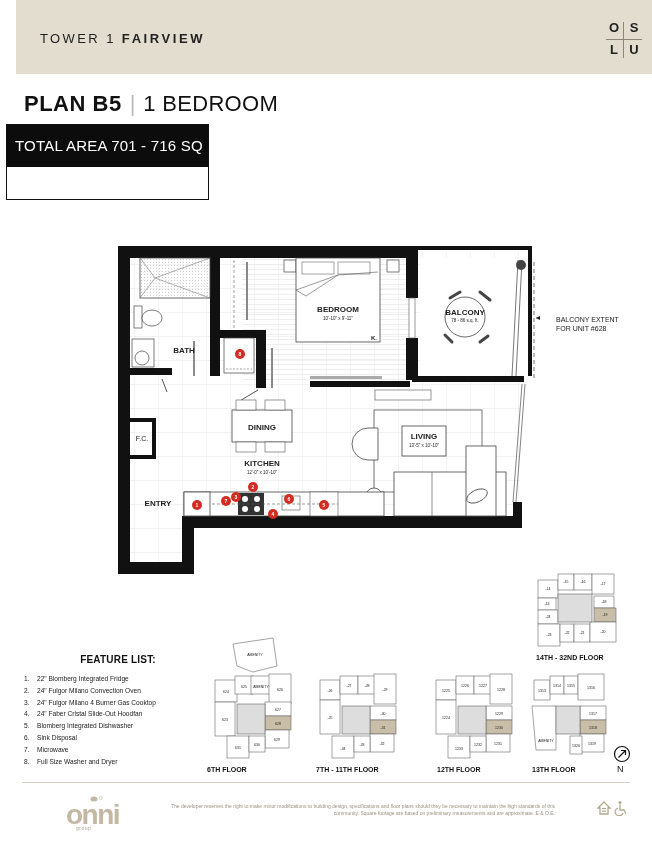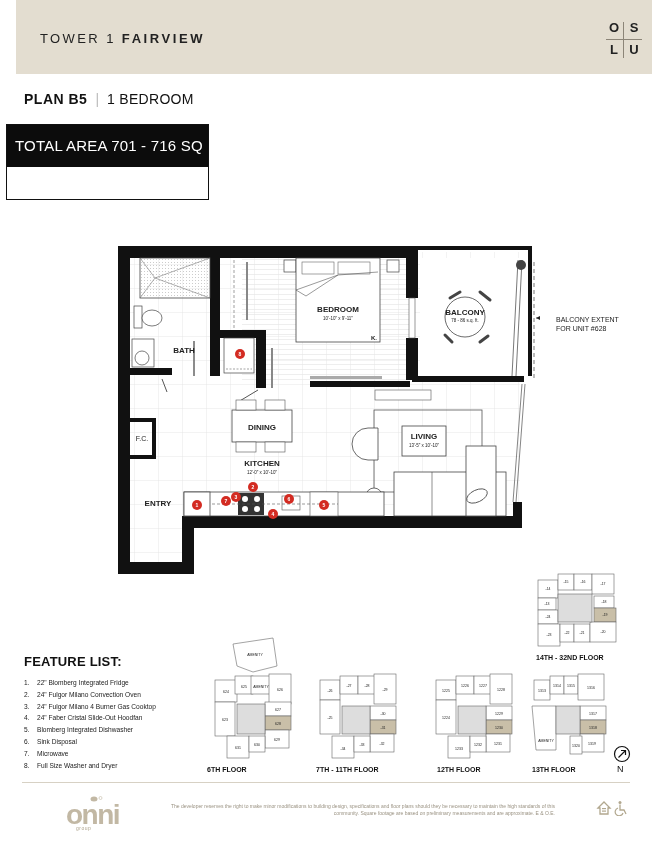--- a/index.html
+++ b/index.html
@@ -4,35 +4,35 @@
 <style>
   html, body { margin:0; padding:0; }
   body { width:652px; height:844px; background:#ffffff; position:relative; overflow:hidden; font-family:"Liberation Sans", sans-serif; color:#111; }
   .header { position:absolute; left:16px; top:0; width:652px; height:74px; background:#e3ddd0; }
   .tower { position:absolute; left:24px; top:31px; font-size:13px; letter-spacing:2.4px; color:#222; }
   .tower b { font-weight:700; letter-spacing:2.6px; }
   .oslu { position:absolute; left:588px; top:20px; width:40px; height:40px; }
   .oslu span { position:absolute; width:20px; text-align:center; font-size:13px; font-weight:700; color:#222; }
   .oslu .vline { position:absolute; left:19px; top:2px; width:1px; height:36px; background:#8c8578; }
   .oslu .hline { position:absolute; left:2px; top:19px; width:36px; height:1px; background:#8c8578; }
-  .plan-title { position:absolute; left:24px; top:91px; font-size:14px; color:#111; white-space:nowrap; }
+  .plan-title { position:absolute; left:24px; top:91px; font-size:22px; color:#111; white-space:nowrap; }
   .plan-title .pname { font-weight:700; letter-spacing:0.5px; }
   .plan-title .sep { color:#bbb; margin:0 8px; font-weight:300; }
   .plan-title .ptype { letter-spacing:0.3px; }
   .area-box { position:absolute; left:6px; top:124px; width:201px; height:74px; border:1.5px solid #111; }
   .area-total { height:42px; background:#0c0c0c; color:#fff; font-size:15px; line-height:42px; padding-left:8px; letter-spacing:0.2px; }
   .area-row { display:flex; height:32px; }
   .area-cell { flex:1; padding:3px 0 0 7px; }
   .area-cell + .area-cell { border-left:1.5px solid #111; }
   .area-val { font-size:11px; font-weight:700; }
   .area-lbl { font-size:7px; color:#333; margin-top:1px; letter-spacing:0.2px; }
   .plan { position:absolute; left:110px; top:240px; width:430px; height:340px; }
   .note { position:absolute; left:556px; top:315px; font-size:7px; line-height:9px; color:#222; }
   .features { position:absolute; left:24px; top:654px; }
-  .features h4 { margin:0 0 10px 0; font-size:13px; font-weight:700; letter-spacing:0.2px; }
+  .features h4 { margin:0 0 10px 0; font-size:10px; font-weight:700; letter-spacing:0.2px;text-align:right; }
   .features ol { margin:0; padding:0; list-style:none; }
   .features li { font-size:6.6px; color:#222; height:11.8px; display:flex; }
   .features li .n { width:13px; }
   .keyplan { position:absolute; }
   .keyplan .lbl { position:absolute; font-size:7px; font-weight:700; white-space:nowrap; color:#111; }
   .north { position:absolute; left:613px; top:745px; width:18px; height:30px; }
   .north .n-lbl { position:absolute; left:4px; top:19px; font-size:9px; color:#111; }
   .footer-line { position:absolute; left:22px; top:782px; width:608px; height:1px; background:#d7d1c4; }
   .onni { position:absolute; left:18px; top:795px; width:90px; height:38px; }
   .onni-word { position:absolute; left:0; top:4px; font-size:28px; font-weight:700; color:#c2b8a4; letter-spacing:-1.5px;margin-left:48px; }

